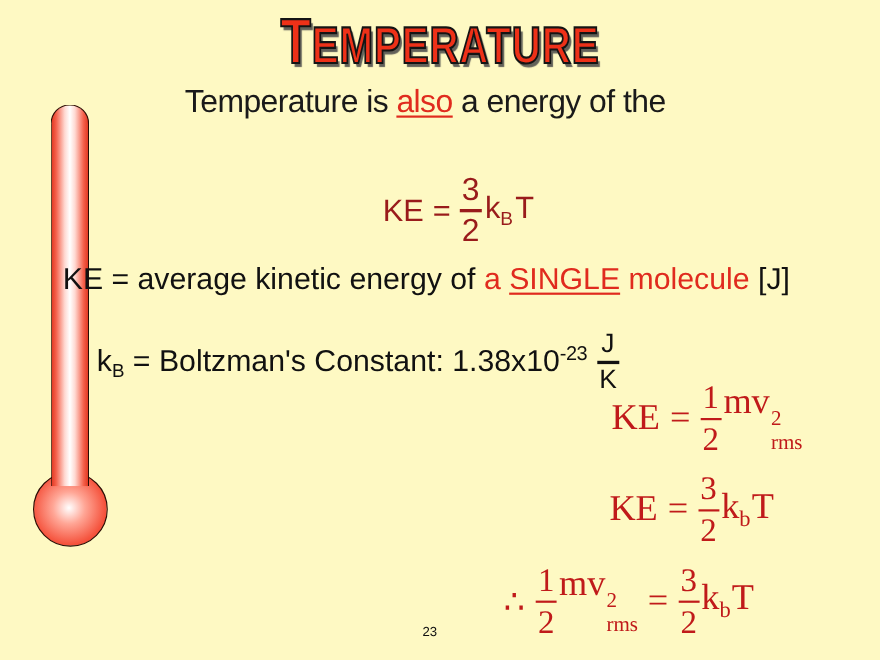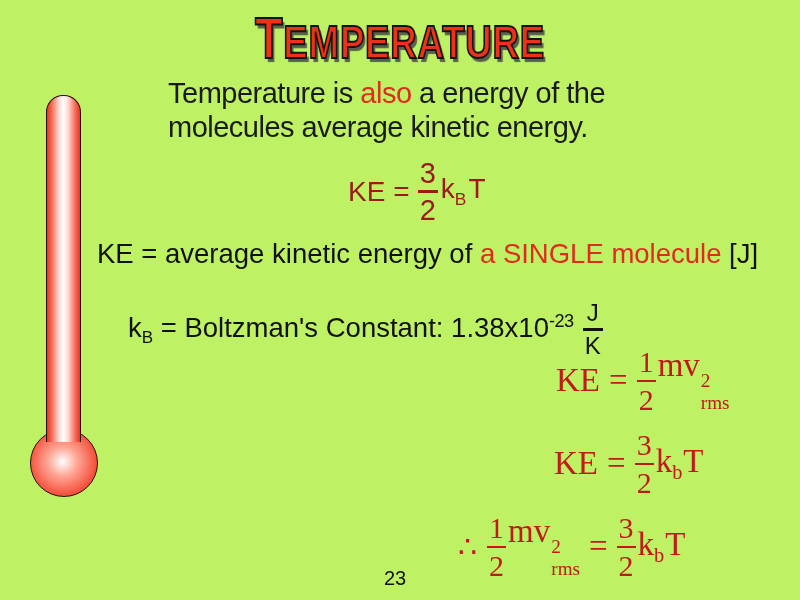--- a/index.html
+++ b/index.html
@@ -1,18 +1,18 @@
 <!DOCTYPE html>
 <html style="--background: #ffffff; --title_red: #ee3118; --title_outline: #141414; --highlight_red: #e02b1e; --formula_dark_red: #991b1b; --equation_red: #c01a1a; --thermometer_red: #f0402c;"><head>
 <meta charset="utf-8">
 <style>
   html,body { margin:0; padding:0; }
   .slide {
     position:relative; width:800px; height:600px; overflow:hidden;
-    background:#bef264; font-family:"Liberation Sans", sans-serif; color:#111;
+    background:#fef9c3; font-family:"Liberation Sans", sans-serif; color:#111;
   }
 
   
   .title-wrap { position:absolute; left:0; right:0; top:4px; text-align:center; }
   .title-text {
     display:inline-block;
     font-family:"Liberation Sans", sans-serif;
     font-weight:bold; font-size:47px; letter-spacing:1px;
     transform:scaleX(0.78); transform-origin:center top;
     color:var(--title_red,#ee3118);
@@ -36,21 +36,21 @@
   }
 
   
   .intro {
     position:absolute; left:168px; top:76px;
     font-size:29px; line-height:34px; letter-spacing:-0.5px;
     color:#1a1a1a; white-space:nowrap;
   }
 
   .hl { color:var(--highlight_red,#e02b1e); }
-  .ul { text-decoration-thickness:2px; text-underline-offset:3px; }
+  .ul { text-decoration:underline; text-decoration-thickness:2px; text-underline-offset:3px; }
 
   
   .frac {
     display:inline-flex; flex-direction:column; align-items:center;
     vertical-align:middle; line-height:1.05;
   }
   .frac .bar { align-self:stretch; height:2.5px; background:currentColor; margin:2px 0; }
   .frac .num, .frac .den { padding:0 2px; }
 
   
@@ -59,21 +59,21 @@
     display:flex; align-items:center;
     color:var(--formula_dark_red,#991b1b);
     font-size:28px; white-space:nowrap;
   }
   .eq-top .eqs { margin:0 8px; }
   .eq-top .frac { font-size:29px; margin-right:3px; }
   .eq-top sub { font-size:0.62em; vertical-align:-0.4em; }
   .eq-top .tpad { margin-left:2px; }
 
   
-  .defline { position:absolute; white-space:nowrap; color:#111;padding-left:40px; }
+  .defline { position:absolute; white-space:nowrap; color:#111; }
   .ke-line { left:57px; top:238px; font-size:27.5px; }
   .kb-line { left:88px; top:300px; font-size:27.5px; }
   .kb-line sub { font-size:0.62em; vertical-align:-0.35em; }
   .kb-line sup { font-size:0.66em; vertical-align:0.55em; letter-spacing:-0.5px; }
   .kb-line .frac { font-size:24px; margin-left:9px; line-height:1.1; }
   .t-line { left:104px; top:358px; font-size:27px; }
 
   
   .eq-serif {
     position:absolute; display:flex; align-items:center;
@@ -88,39 +88,38 @@
   .eq-serif .therefore { margin-right:10px; font-size:30px; }
   .supsub {
     display:inline-flex; flex-direction:column; align-items:flex-start;
     font-size:0.58em; line-height:1.15; vertical-align:-0.55em; margin-left:1px;
   }
   .eq1 { left:556px; top:346px; }
   .eq2 { left:554px; top:429px; }
   .eq3 { left:458px; top:512px; }
 
   
-  .page-num { position:absolute; left:384px; top:567px; font-size:20px; color:#111; }
+  .page-num { position:absolute; left:384px; top:567px; font-size:12px; color:#111; }
 </style>
 </head>
 <body>
 
 <div class="slide">
 
   <div class="title-wrap">
     <span class="title-text">TEMPERATURE</span>
   </div>
 
   <div>
     <div class="bulb"></div>
     <div class="tube"></div>
   </div>
 
   <div class="intro">
     <span>Temperature is </span><span class="hl ul">also</span><span> a energy of the</span><br>
-    <span>molecules average kinetic energy.</span>
   </div>
 
   <div class="eq-top">
     <span>KE</span>
     <span class="eqs">=</span>
     <span class="frac">
         <span class="num">3</span>
         <span class="bar"></span>
         <span class="den">2</span>
       </span>

